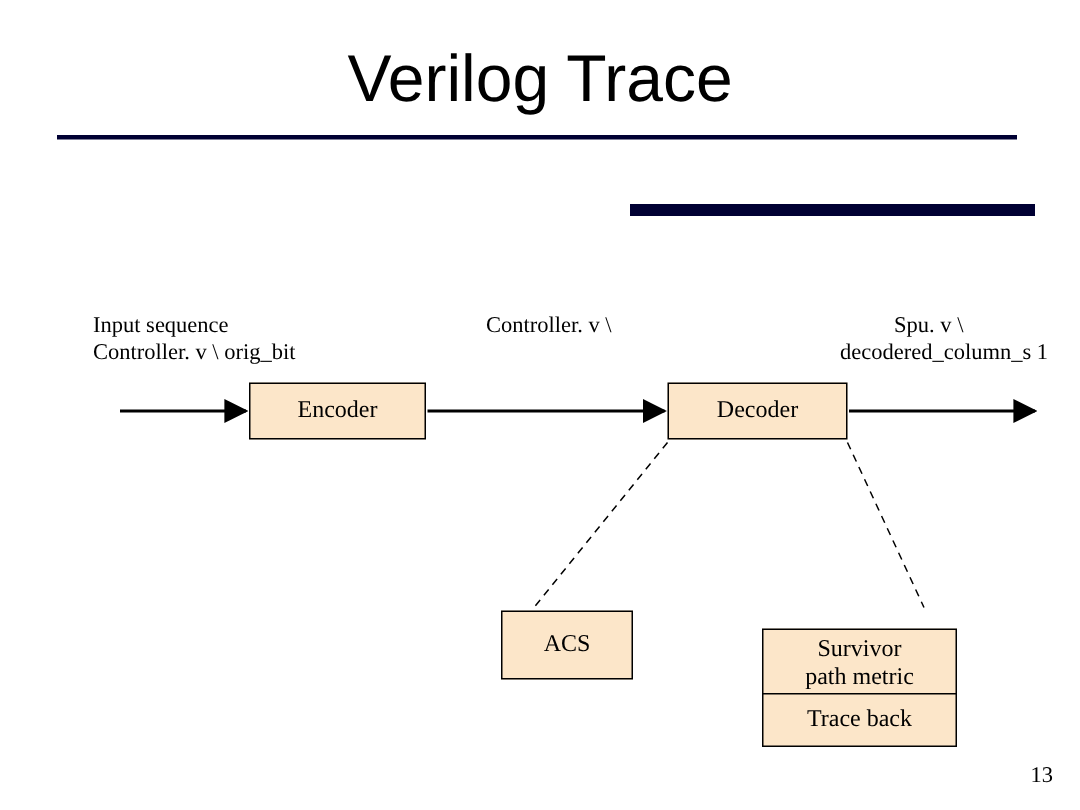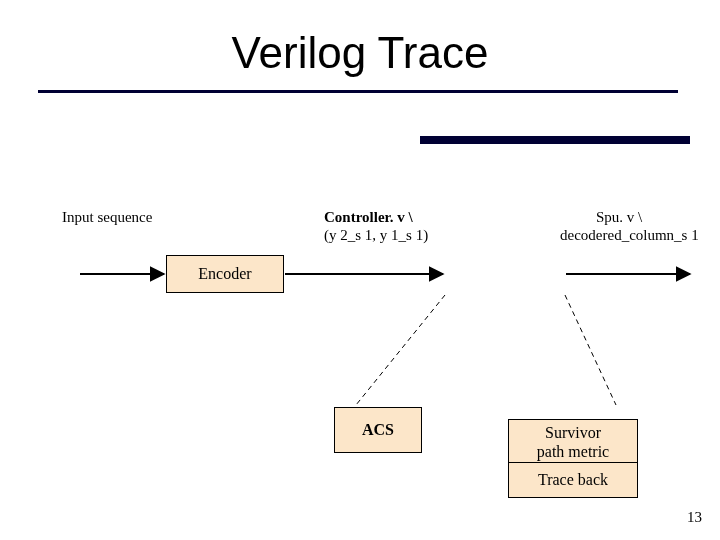--- a/index.html
+++ b/index.html
@@ -70,30 +70,31 @@
 </head>
 <body>
 
 <div class="title">Verilog Trace</div>
 <div class="title-rule-thin"></div>
 <div class="title-rule-thick"></div>
 
 <div class="stage">
 
   <div class="label" style="top:196px; left:62px;">Input sequence</div>
+  <div class="label" style="top:214px; left:62px;">Controller. v \ orig_bit</div>
 
-  <div class="label" style="top:196px; left:324px;font-weight:bold;">Controller. v \</div>
-  <div class="label" style="top:214px; left:324px;">(y 2_s 1, y 1_s 1)</div>
+  <div class="label" style="top:196px; left:324px;">Controller. v \</div>
 
   <div class="label" style="top:196px; left:596px;">Spu. v \</div>
   <div class="label" style="top:214px; left:560px;">decodered_column_s 1</div>
 
   <div class="box" style="top:243px; left:166px; width:118px; height:38px;">Encoder</div>
+  <div class="box" style="top:243px; left:445px; width:120px; height:38px;">Decoder</div>
 
-  <div class="box" style="top:395px; left:334px; width:88px; height:46px;font-weight:bold;">ACS</div>
+  <div class="box" style="top:395px; left:334px; width:88px; height:46px;">ACS</div>
   <div class="box" style="top:395px; left:508px; width:130px; height:46px; white-space:pre;margin-top:12px;">Survivor
 path metric</div>
   <div class="box" style="top:450px; left:508px; width:130px; height:36px;">Trace back</div>
 
   <svg class="wires" viewBox="0 0 720 540">
     <defs>
       <marker id="arrow" viewBox="0 0 10 10" refX="9" refY="5" markerWidth="8" markerHeight="8" orient="auto-start-reverse">
         <path d="M 0 0 L 10 5 L 0 10 z" fill="#000"></path>
       </marker>
     </defs>

